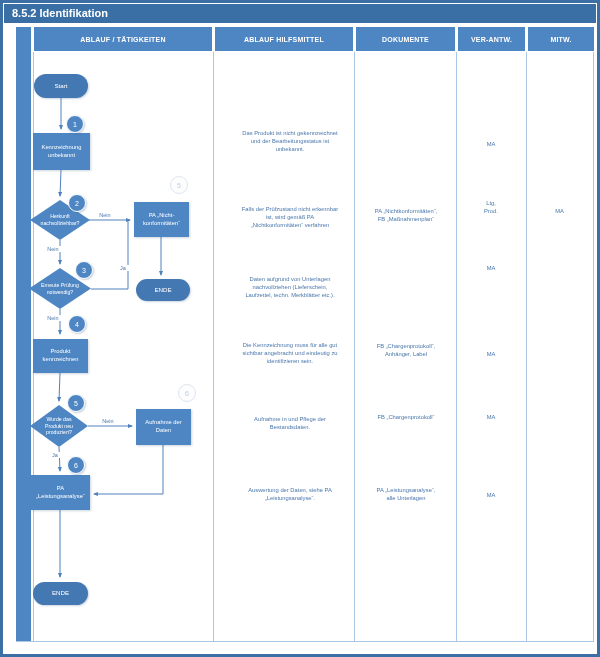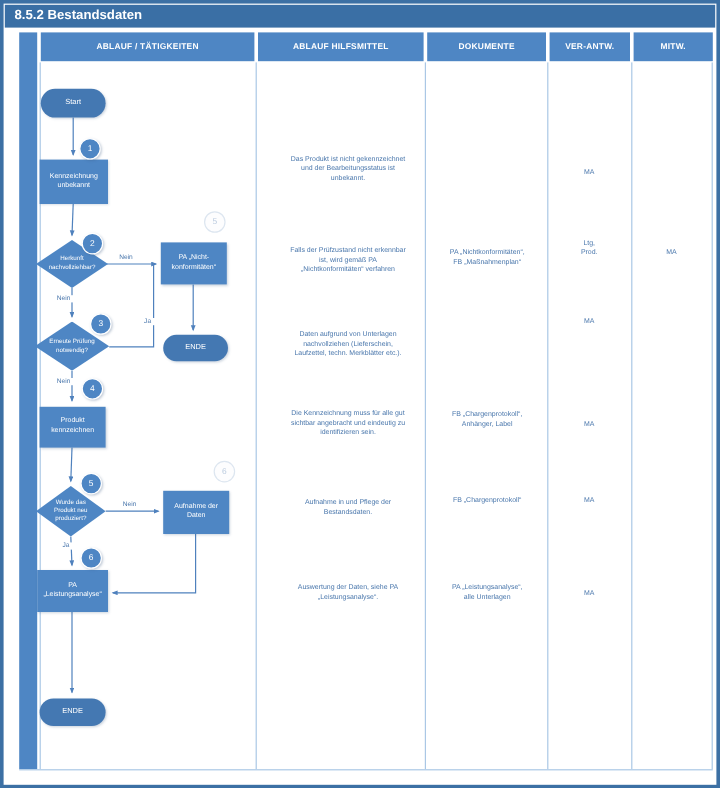--- a/index.html
+++ b/index.html
@@ -53,21 +53,21 @@
   .coltext {
     position:absolute; font-size:5.8px; color:#4a77ac; text-align:center;
     line-height:1.4; white-space:pre-line;
   }
 </style>
 </head>
 <body>
 
 <div class="page">
 
-  <div class="titlebar">8.5.2 Bestandsdaten</div>
+  <div class="titlebar">8.5.2 Identifikation</div>
 
   <div class="hcell" style="left:31px; width:178px;">ABLAUF / TÄTIGKEITEN</div>
   <div class="hcell" style="left:212px; width:138px;">ABLAUF HILFSMITTEL</div>
   <div class="hcell" style="left:353px; width:99px;">DOKUMENTE</div>
   <div class="hcell" style="left:455px; width:67px;">VER-ANTW.</div>
   <div class="hcell" style="left:525px; width:66px;">MITW.</div>
 
   <div class="phaseband">
     <div class="phasetext">Phase</div>
   </div>

